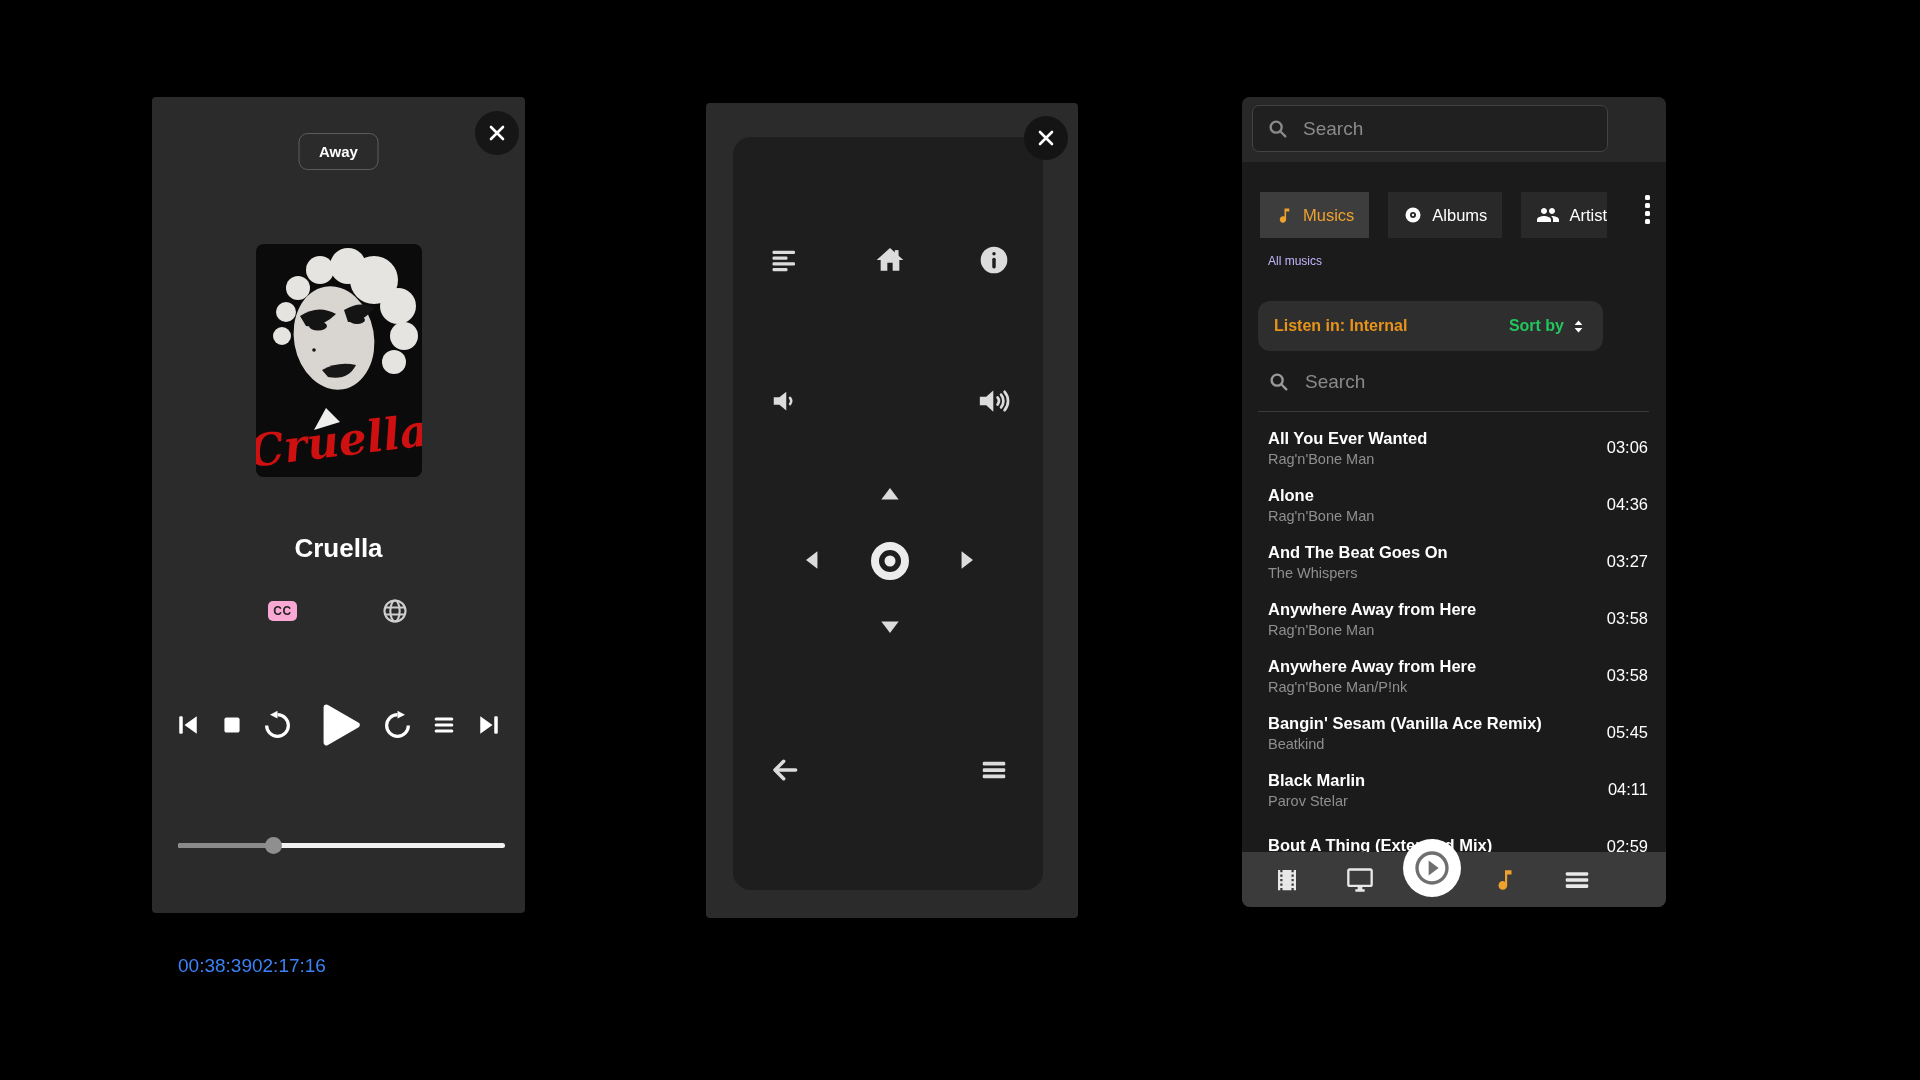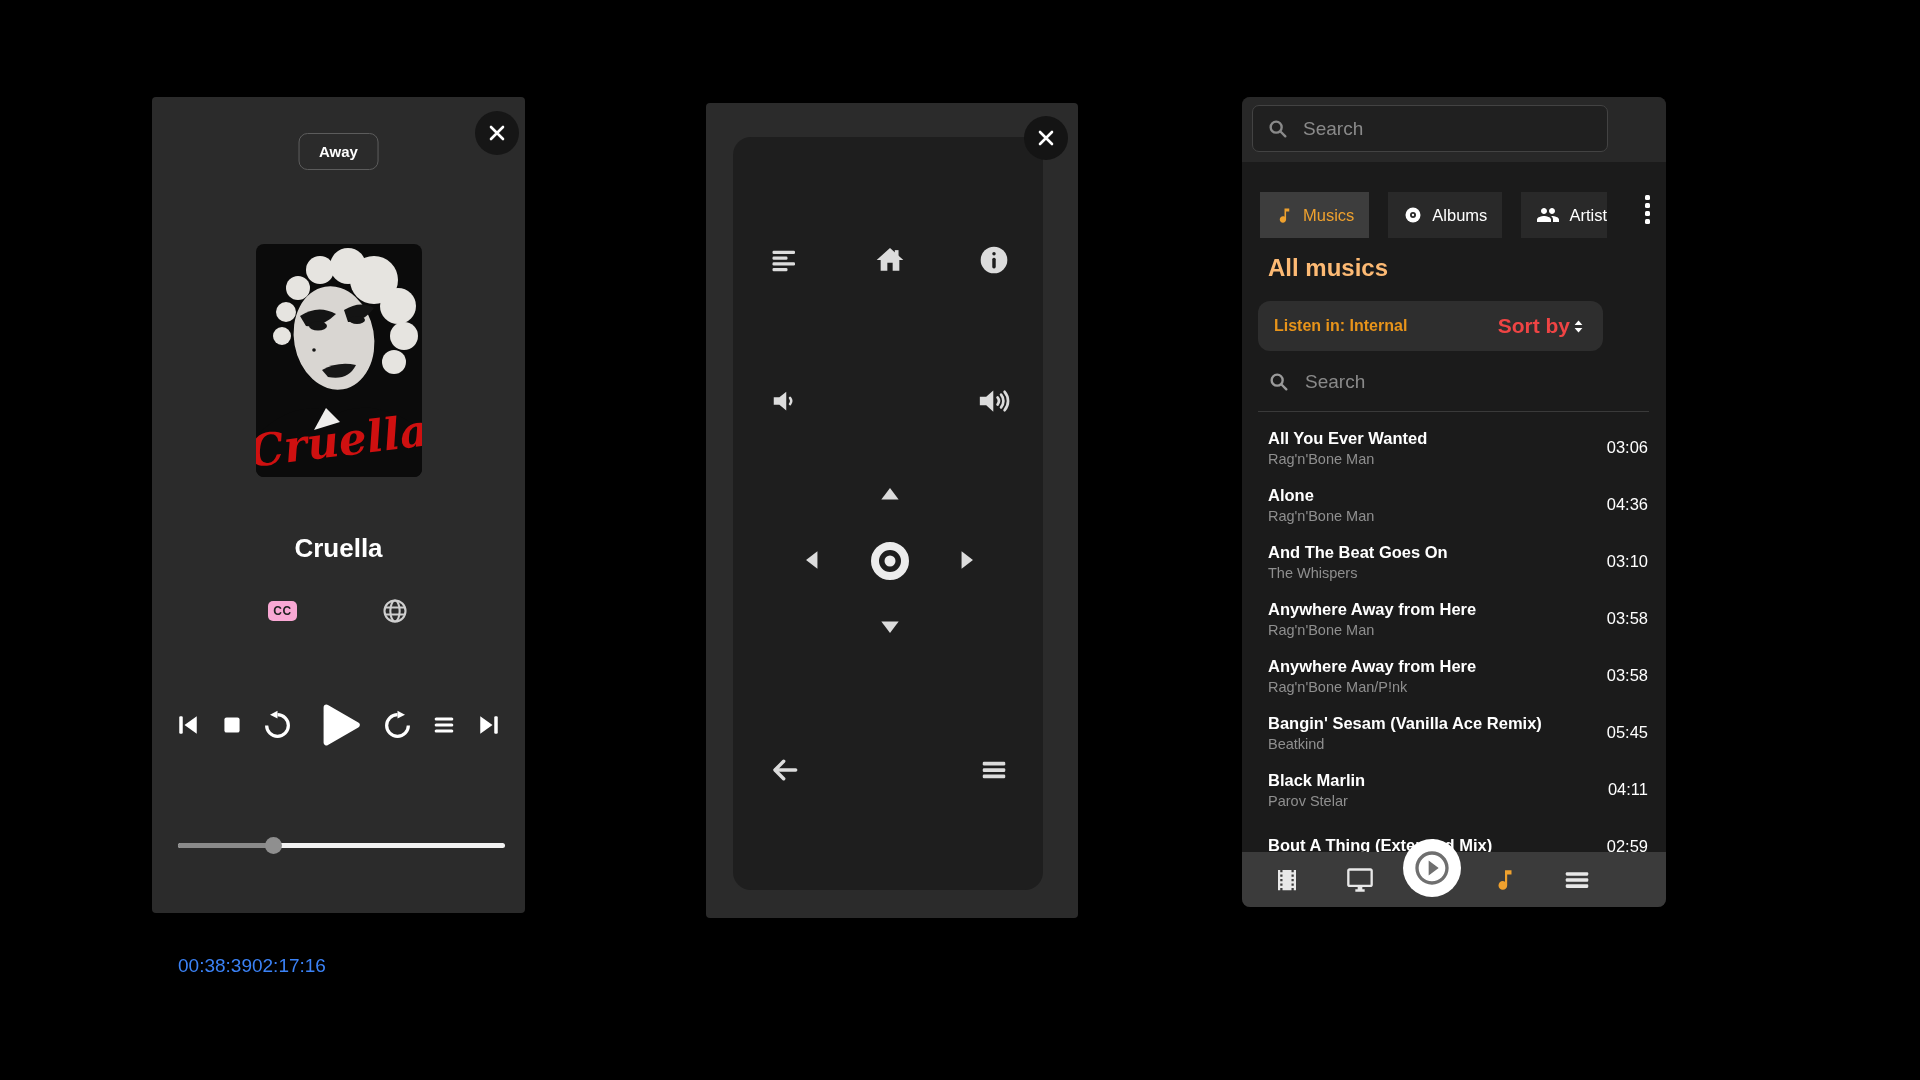--- a/index.html
+++ b/index.html
@@ -59,27 +59,27 @@
   .search-box input::placeholder, .list-search input::placeholder { color:#8a8a8a; }
   .tabs-row { position:absolute; top:95px; left:18px; width:347px; height:46px;
     display:flex; gap:19px; overflow:hidden; }
   .tab { flex:0 0 auto; display:flex; align-items:center; gap:9px; padding:0 15px;
     border-radius:0; background:#292929; color:#fff; font-size:16.5px; font-weight:400;
     cursor:pointer; white-space:nowrap; }
   .tab.active { background:#3d3d3d; color:#efa12e; }
   .dots-menu { position:absolute; top:98px; right:16px; display:flex; flex-direction:column;
     gap:3px; cursor:pointer; }
   .dots-menu span { width:5px; height:5px; border-radius:1.5px; background:#fff; }
-  .section-title { position:absolute; top:157px; left:26px; color:#fdba74;
-    font-size:24px; font-weight:700; }
+  .section-title { position:absolute; top:157px; left:26px; color:#c4b5fd;
+    font-size:12px; font-weight:400; }
   .filter-bar { position:absolute; top:204px; left:16px; width:345px; height:50px;
     background:#2e2e2e; border-radius:12px; display:flex; align-items:center;
     justify-content:space-between; padding:0 16px; }
   .listen-in { color:#e8941a; font-size:16px; font-weight:600; cursor:pointer; }
-  .sort-by { display:flex; align-items:center; gap:0; color:#ef4444; font-size:21px;
+  .sort-by { display:flex; align-items:center; gap:6px; color:#22c55e; font-size:16px;
     font-weight:600; cursor:pointer; }
   .list-search { position:absolute; top:268px; left:26px; right:20px; height:34px;
     display:flex; align-items:center; gap:15px; }
   .divider { position:absolute; top:314px; left:16px; right:17px; height:1px; background:#3a3a3a; }
   .song-list { position:absolute; top:322px; left:0; right:0; bottom:0; overflow:hidden; z-index:1; }
   .song-row { height:57px; display:flex; align-items:center; justify-content:space-between;
     padding:0 18px 0 26px; cursor:pointer; }
   .song-meta { display:flex; flex-direction:column; gap:3px; }
   .song-title { color:#fff; font-size:16.5px; font-weight:700; }
   .song-artist { color:#8f8f8f; font-size:14.5px; }
@@ -382,21 +382,21 @@
           <span class="song-artist">Rag'n'Bone Man</span>
         </div>
         <span class="song-duration">04:36</span>
       </div>
 
       <div class="song-row">
         <div class="song-meta">
           <span class="song-title">And The Beat Goes On</span>
           <span class="song-artist">The Whispers</span>
         </div>
-        <span class="song-duration">03:10</span>
+        <span class="song-duration">03:27</span>
       </div>
 
       <div class="song-row">
         <div class="song-meta">
           <span class="song-title">Anywhere Away from Here</span>
           <span class="song-artist">Rag'n'Bone Man</span>
         </div>
         <span class="song-duration">03:58</span>
       </div>
 

